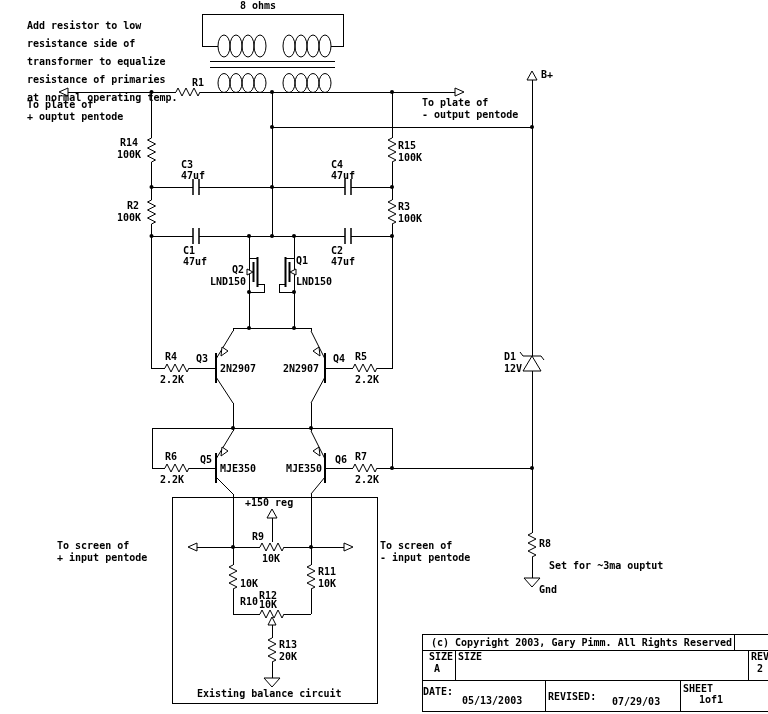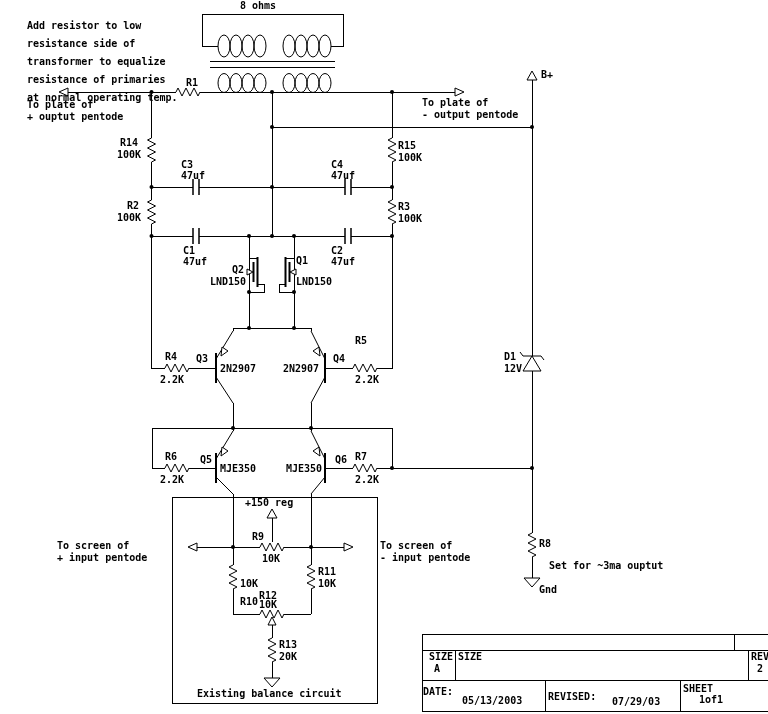--- a/index.html
+++ b/index.html
@@ -159,21 +159,21 @@
         <circle cx="311" cy="547" r="2"></circle>
     </g>
   </svg>
 
   <div class="lbl lh10" style="left:27px;top:17px">Add resistor to low
 resistance side of
 transformer to equalize
 resistance of primaries
 at normal operating temp.</div>
   <div class="lbl" style="left:240px;top:0px">8 ohms</div>
-  <div class="lbl" style="left:186px;top:77px">R1</div>
+  <div class="lbl" style="left:192px;top:77px">R1</div>
   <div class="lbl" style="left:27px;top:99px">To plate of
 + ouptut pentode</div>
   <div class="lbl" style="left:422px;top:97px">To plate of
 - output pentode</div>
   <div class="lbl" style="left:541px;top:69px">B+</div>
 
   <div class="lbl" style="left:120px;top:137px">R14</div>
   <div class="lbl" style="left:117px;top:149px">100K</div>
   <div class="lbl" style="left:398px;top:140px">R15</div>
   <div class="lbl" style="left:398px;top:152px">100K</div>
@@ -194,21 +194,21 @@
   <div class="lbl" style="left:210px;top:276px">LND150</div>
   <div class="lbl" style="left:296px;top:255px">Q1</div>
   <div class="lbl" style="left:296px;top:276px">LND150</div>
 
   <div class="lbl" style="left:165px;top:351px">R4</div>
   <div class="lbl" style="left:160px;top:374px">2.2K</div>
   <div class="lbl" style="left:196px;top:353px">Q3</div>
   <div class="lbl" style="left:220px;top:363px">2N2907</div>
   <div class="lbl" style="left:283px;top:363px">2N2907</div>
   <div class="lbl" style="left:333px;top:353px">Q4</div>
-  <div class="lbl" style="left:355px;top:335px">R5</div>
+  <div class="lbl" style="left:355px;top:351px">R5</div>
   <div class="lbl" style="left:355px;top:374px">2.2K</div>
   <div class="lbl" style="left:504px;top:351px">D1</div>
   <div class="lbl" style="left:504px;top:363px">12V</div>
 
   <div class="lbl" style="left:165px;top:451px">R6</div>
   <div class="lbl" style="left:160px;top:474px">2.2K</div>
   <div class="lbl" style="left:200px;top:454px">Q5</div>
   <div class="lbl" style="left:220px;top:463px">MJE350</div>
   <div class="lbl" style="left:286px;top:463px">MJE350</div>
   <div class="lbl" style="left:335px;top:454px">Q6</div>
@@ -229,20 +229,21 @@
   <div class="lbl" style="left:259px;top:590px">R12</div>
   <div class="lbl" style="left:259px;top:599px">10K</div>
   <div class="lbl" style="left:279px;top:639px">R13</div>
   <div class="lbl" style="left:279px;top:651px">20K</div>
 
   <div class="lbl" style="left:539px;top:538px">R8</div>
   <div class="lbl" style="left:549px;top:560px">Set for ~3ma ouptut</div>
   <div class="lbl" style="left:539px;top:584px">Gnd</div>
   <div class="lbl" style="left:197px;top:688px">Existing balance circuit</div>
 
+  <div class="lbl" style="left:431px;top:637px">(c) Copyright 2003, Gary Pimm. All Rights Reserved</div>
   <div class="lbl" style="left:429px;top:651px">SIZE</div>
   <div class="lbl" style="left:434px;top:663px">A</div>
   <div class="lbl" style="left:458px;top:651px">SIZE</div>
   <div class="lbl" style="left:751px;top:651px">REV</div>
   <div class="lbl" style="left:757px;top:663px">2</div>
   <div class="lbl" style="left:423px;top:686px">DATE:</div>
   <div class="lbl" style="left:462px;top:695px">05/13/2003</div>
   <div class="lbl" style="left:548px;top:691px">REVISED:</div>
   <div class="lbl" style="left:612px;top:696px">07/29/03</div>
   <div class="lbl" style="left:683px;top:683px">SHEET</div>

